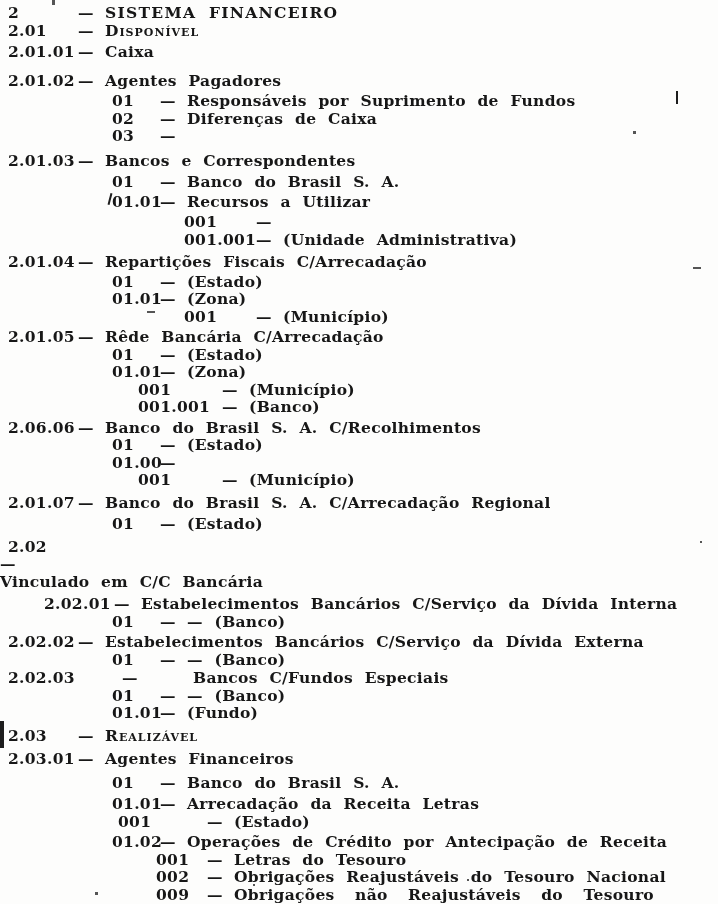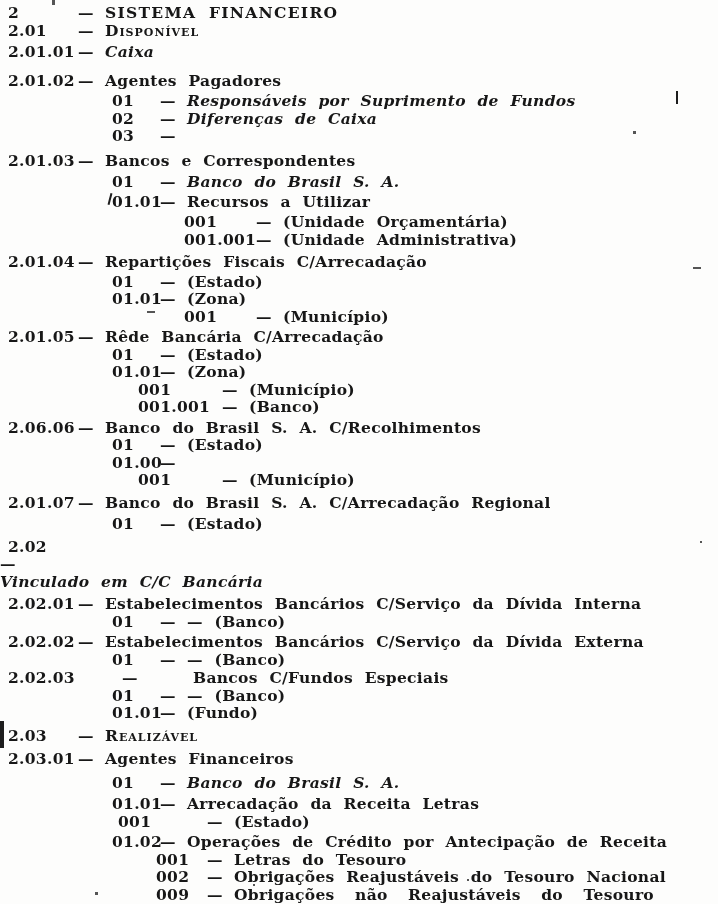--- a/index.html
+++ b/index.html
@@ -23,21 +23,21 @@
   .dash{flex:none;width:27px;white-space:nowrap;}
   .lbl{white-space:nowrap;}
   
   .d1 .code{margin-left:8px;width:70px;}
   .d2 .code{margin-left:112px;width:48px;}
   .d3 .code{margin-left:184px;width:72px;}
   .d3.vw .code{margin-left:138px;width:84px;}
   .d3.ve .code{margin-left:118px;width:89px;}
   .d3.vf .code{margin-left:156px;width:51px;}
   
-  .em-italic .lbl{font-style:italic;}
+  .em-italic .lbl{}
   .em-smallcaps .lbl{font-variant:small-caps;letter-spacing:1px;}
   .em-caps .lbl{letter-spacing:1.3px;}
   
   .wrap .lbl{white-space:normal;max-width:420px;text-align:justify;}
   
   .art{position:absolute;background:#1d1d1d;}
   .art.light{background:#555;}
 </style>
 </head>
 <body>
@@ -91,21 +91,20 @@
       <span class="lbl">Banco do Brasil S. A.</span>
     </div>
       <div class="r d2" style="margin-top: 2px;">
       <span class="code">01.01</span>
       <span class="dash">—</span>
       <span class="lbl">Recursos a Utilizar</span>
     </div>
       <div class="r d3" style="margin-top: 3px;">
       <span class="code">001</span>
       <span class="dash">—</span>
-      <span class="lbl">(Unidade Orçamentária)</span>
     </div>
       <div class="r d3">
       <span class="code">001.001</span>
       <span class="dash">—</span>
       <span class="lbl">(Unidade Administrativa)</span>
     </div>
       <div class="r d1" style="margin-top: 5px;">
       <span class="code">2.01.04</span>
       <span class="dash">—</span>
       <span class="lbl">Repartições Fiscais C/Arrecadação</span>
@@ -178,21 +177,21 @@
       <div class="r d2" style="margin-top: 4px;">
       <span class="code">01</span>
       <span class="dash">—</span>
       <span class="lbl">(Estado)</span>
     </div>
       <div class="r d1 em-italic" style="margin-top: 5px; flex-direction: column;">
       <span class="code">2.02</span>
       <span class="dash">—</span>
       <span class="lbl">Vinculado em C/C Bancária</span>
     </div>
-      <div class="r d1" style="margin-top: 5px;">
+      <div class="r d1" style="margin-top: 5px; padding-left: 36px;">
       <span class="code">2.02.01</span>
       <span class="dash">—</span>
       <span class="lbl">Estabelecimentos Bancários C/Serviço da Dívida Interna</span>
     </div>
       <div class="r d2">
       <span class="code">01</span>
       <span class="dash">—</span>
       <span class="lbl">— (Banco)</span>
     </div>
       <div class="r d1" style="margin-top: 3px;">

